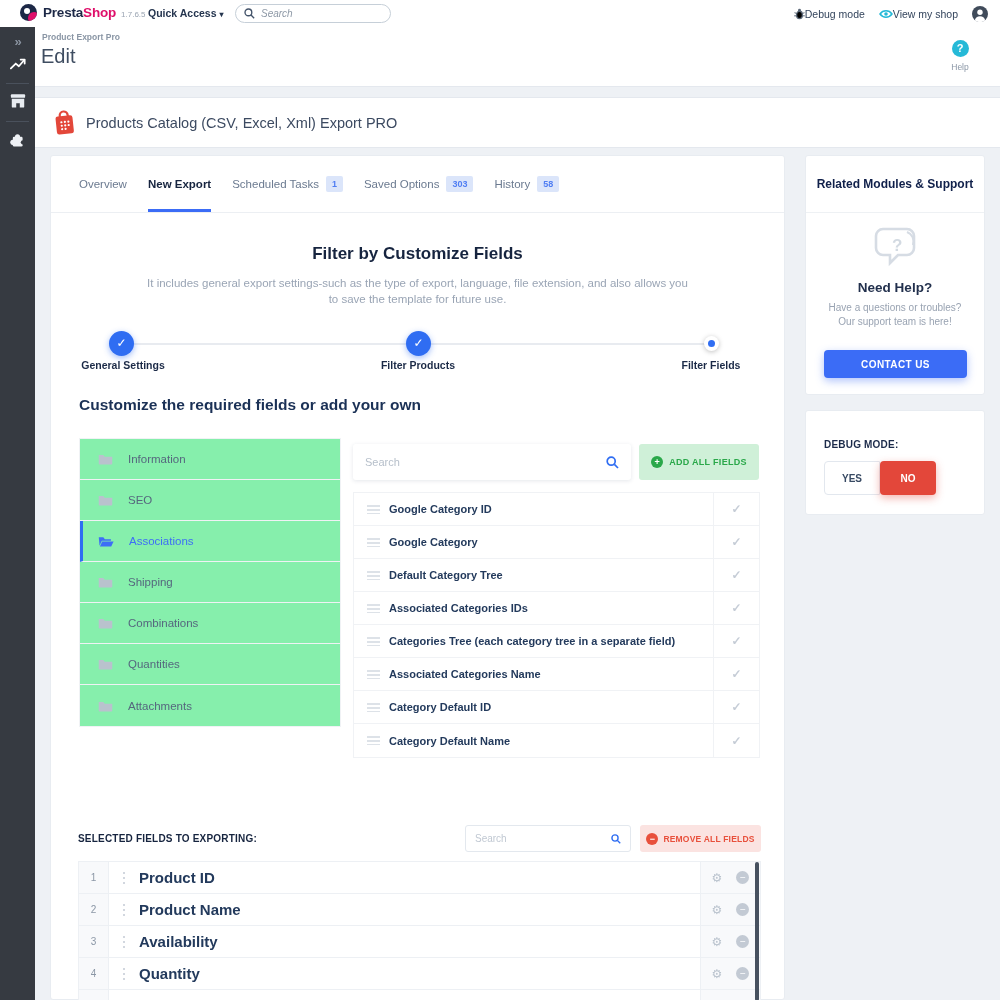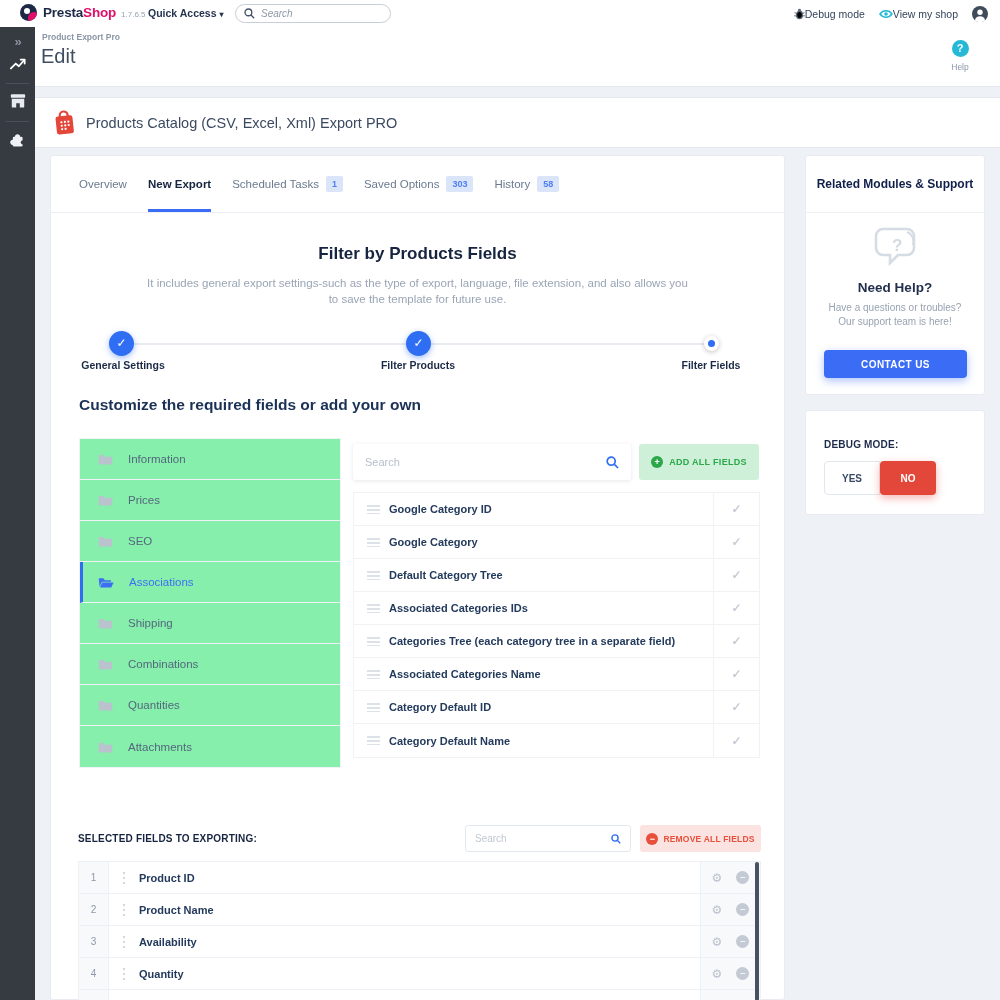--- a/index.html
+++ b/index.html
@@ -89,21 +89,21 @@
   .ssearch input::placeholder { color:#c0c8d2; }
   .removeall { position:absolute; left:640px; top:825px; width:121px; height:27px; background:#fbe3e1; border:none; border-radius:3px; display:flex; align-items:center; justify-content:center; gap:5px; cursor:pointer; font-family:"Liberation Sans",sans-serif; }
   .removeall span.lbl { font-size:8.5px; font-weight:bold; color:#e8503c; letter-spacing:.2px; }
   .removeall .circle-ic, .addall .circle-ic { flex:none; }
 
   .seltable { position:absolute; left:78px; top:861px; width:683px; height:139px; border:1px solid #edf0f4; border-bottom:none; background:#fff; overflow:hidden; }
   .srow { height:32px; border-bottom:1px solid #edf0f4; display:flex; align-items:stretch; }
   .snum { width:30px; background:#f8f9fb; border-right:1px solid #edf0f4; display:flex; align-items:center; justify-content:center; font-size:10px; color:#8b97a6; }
   .sdrag { width:30px; display:flex; align-items:center; justify-content:center; cursor:grab; }
   .dots3 { width:2px; height:2px; border-radius:50%; background:#c3cad4; box-shadow:0 -5px 0 #c3cad4, 0 5px 0 #c3cad4; }
-  .sname { flex:1; display:flex; align-items:center; font-size:11px; font-weight:bold; color:#233a5c; }
+  .sname { flex:1; display:flex; align-items:center; font-size:15px; font-weight:bold; color:#233a5c; }
   .sicons { width:60px; background:#f8f9fb; border-left:1px solid #edf0f4; display:flex; align-items:center; justify-content:center; gap:14px; }
   .cog { color:#b9c2cd; font-size:12px; cursor:pointer; font-family:"DejaVu Sans",sans-serif; }
   .rmrow { width:13px; height:13px; border-radius:50%; background:#c3cad4; color:#fff; font-size:10px; line-height:13px; text-align:center; cursor:pointer; }
   .scrollbar { position:absolute; right:1px; top:0; width:4px; height:139px; background:#47515f; border-radius:2px; cursor:grab; }
 
   
   .sidecard { position:absolute; background:#fff; border:1px solid #e8ecf1; border-radius:3px; }
   .sc1 { left:805px; top:155px; width:180px; height:240px; }
   .sc1-head { height:57px; border-bottom:1px solid #eef1f4; display:flex; align-items:center; justify-content:center; font-size:12px; font-weight:bold; color:#10204a; }
   .bubble { position:absolute; left:67px; top:70px; }
@@ -234,46 +234,40 @@
       <div class="tab">
           <span>Saved Options</span>
           <span class="badge">303</span>
         </div>
       <div class="tab">
           <span>History</span>
           <span class="badge">58</span>
         </div>
     </div>
 
-    <div class="wiz-title">Filter by Products Fields</div>
+    <div class="wiz-title">Filter by Customize Fields</div>
     <div class="wiz-sub" style="top:121px">It includes general export settings-such as the type of export, language, file extension, and also allows you</div>
     <div class="wiz-sub" style="top:137px">to save the template for future use.</div>
 
     <div class="wiz-line"></div>
     <div class="step-done" style="left:58px"><span>✓</span></div>
     <div class="step-done" style="left:355px"><span>✓</span></div>
     <div class="step-cur" style="left:653px"></div>
     <div class="step-label" style="left:72px">General Settings</div>
     <div class="step-label" style="left:367px">Filter Products</div>
     <div class="step-label" style="left:660px">Filter Fields</div>
 
     <div class="cust-head">Customize the required fields or add your own</div>
 
     <div class="catpanel">
       <div class="catrow">
         <svg width="15" height="12" viewBox="0 0 20 15">
             <path d="M1 2 h6 l2 2.5 h10 v9 a1.2 1.2 0 0 1 -1.2 1.2 H2.2 A1.2 1.2 0 0 1 1 13.5 z" fill="#b9c2cd"></path>
           </svg>
         <span>Information</span>
-      </div>
-      <div class="catrow">
-        <svg width="15" height="12" viewBox="0 0 20 15">
-            <path d="M1 2 h6 l2 2.5 h10 v9 a1.2 1.2 0 0 1 -1.2 1.2 H2.2 A1.2 1.2 0 0 1 1 13.5 z" fill="#b9c2cd"></path>
-          </svg>
-        <span>Prices</span>
       </div>
       <div class="catrow">
         <svg width="15" height="12" viewBox="0 0 20 15">
             <path d="M1 2 h6 l2 2.5 h10 v9 a1.2 1.2 0 0 1 -1.2 1.2 H2.2 A1.2 1.2 0 0 1 1 13.5 z" fill="#b9c2cd"></path>
           </svg>
         <span>SEO</span>
       </div>
       <div class="catrow active">
         <svg width="16" height="13" viewBox="0 0 21 15">
             <path d="M1 2 h6 l2 2.5 h8 v2 H5 L2 13 z" fill="#3e6ef5"></path>

